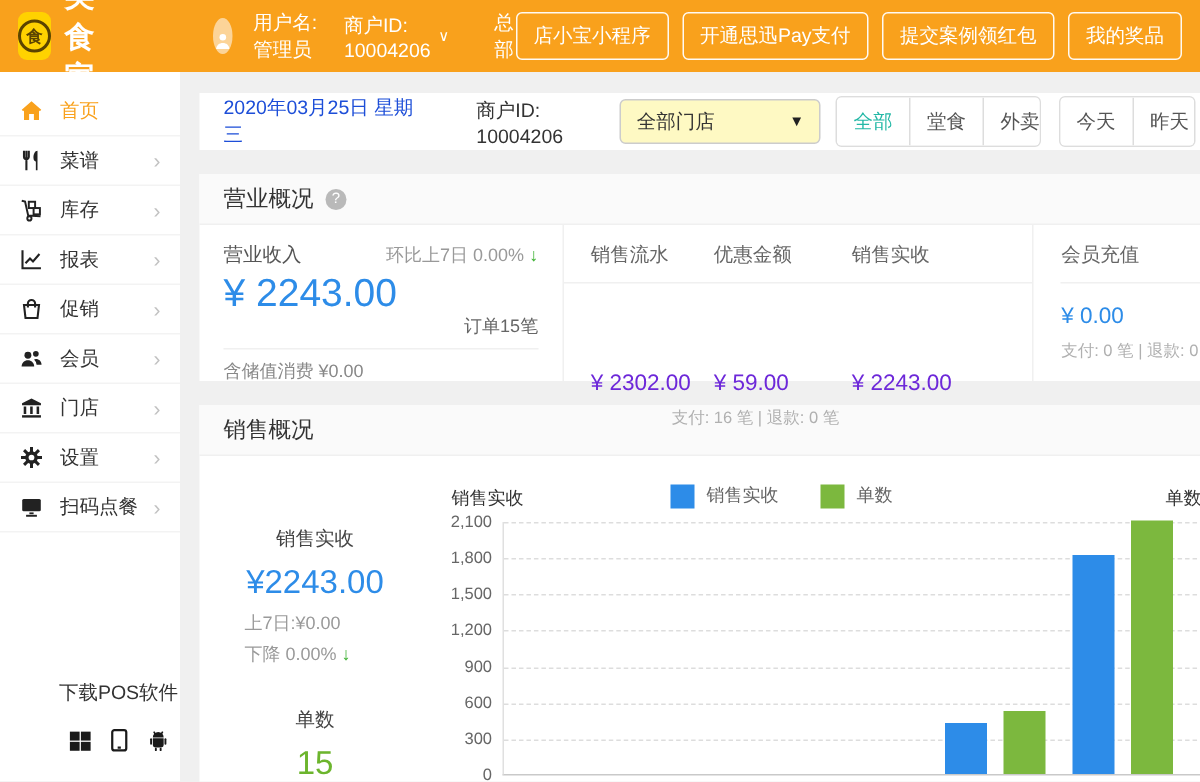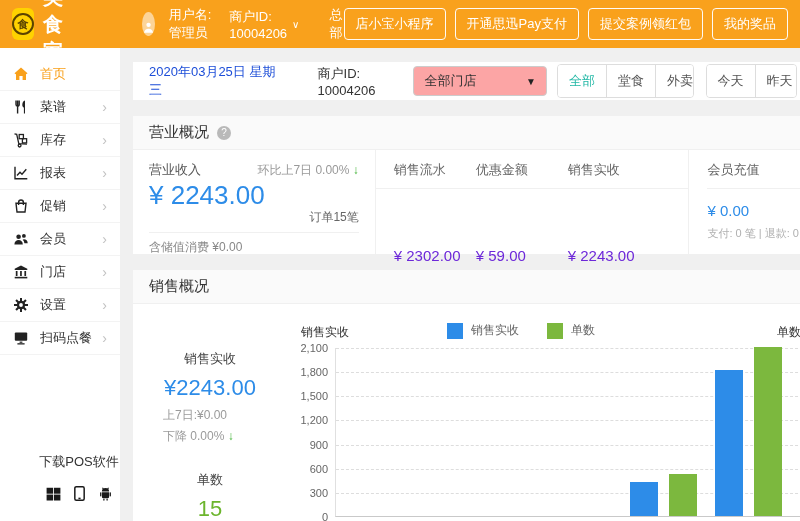--- a/index.html
+++ b/index.html
@@ -34,21 +34,21 @@
   .download-label{ font-size:13px; color:#333; }
   .os-icons{ margin-top:14px; display:flex; justify-content:center; gap:9px; color:#1a1a1a; }
   .os-icons span{ width:17px; height:17px; display:inline-block; }
   
   .main{ flex:1; padding:14px 0 0 13px; }
   .card{ width:680px; background:#fff; }
   
   .datebar{ width:680px; height:38px; background:#fff; display:flex; align-items:center; padding:0 16px; }
   .date-text{ font-size:13px; color:#1d4ed8; }
   .merchant-text{ font-size:13px; color:#333; margin-left:40px; }
-  .store-select{ margin-left:auto; width:143px; height:30px; border:1px solid #ccc; border-radius:4px; display:flex; align-items:center; justify-content:space-between; padding:0 10px; color:#333; font-size:13px; cursor:pointer; background:#fca5a5; }
+  .store-select{ margin-left:auto; width:143px; height:30px; border:1px solid #ccc; border-radius:4px; display:flex; align-items:center; justify-content:space-between; padding:0 10px; color:#333; font-size:13px; cursor:pointer; background:#fef9c3; }
   .caret{ font-size:10px; color:#222; }
   .tabgroup{ display:flex; border:1px solid #ddd; border-radius:4px; overflow:hidden; margin-left:10px; }
   .tabgroup .tab{ padding:7px 11px; font-size:13px; color:#555; background:#fff; border:none; border-left:1px solid #ddd; cursor:pointer; font-family:inherit; white-space:nowrap; }
   .tabgroup .tab:first-child{ border-left:none; }
   .tabgroup .tab.active{ color:#23b8a6; }
   .daygroup{ margin-left:12px; }
   
   .sec{ margin-top:16px; }
   .sec-head{ height:34px; display:flex; align-items:center; padding:0 16px; background:#fafafa; border-bottom:1px solid #f0f0f0; }
   .sec-title{ font-size:15px; color:#333; }
@@ -308,20 +308,21 @@
           <div class="ov-cols-head" id="ov-col-heads">
               <span class="col">销售流水</span>
               <span class="col">优惠金额</span>
               <span class="col">销售实收</span>
             </div>
           <div class="ov-cols-vals" id="ov-col-vals">
               <span class="col">¥ 2302.00</span>
               <span class="col">¥ 59.00</span>
               <span class="col">¥ 2243.00</span>
             </div>
+          <div class="ov-note">支付: 16 笔 | 退款: 0 笔</div>
         </div>
         <div class="ov-right">
           <div class="hd">会员充值</div>
           <div class="val">¥ 0.00</div>
           <div class="nt">支付: 0 笔 | 退款: 0 笔</div>
         </div>
       </div>
     </div>
 
     <div class="card sec">

